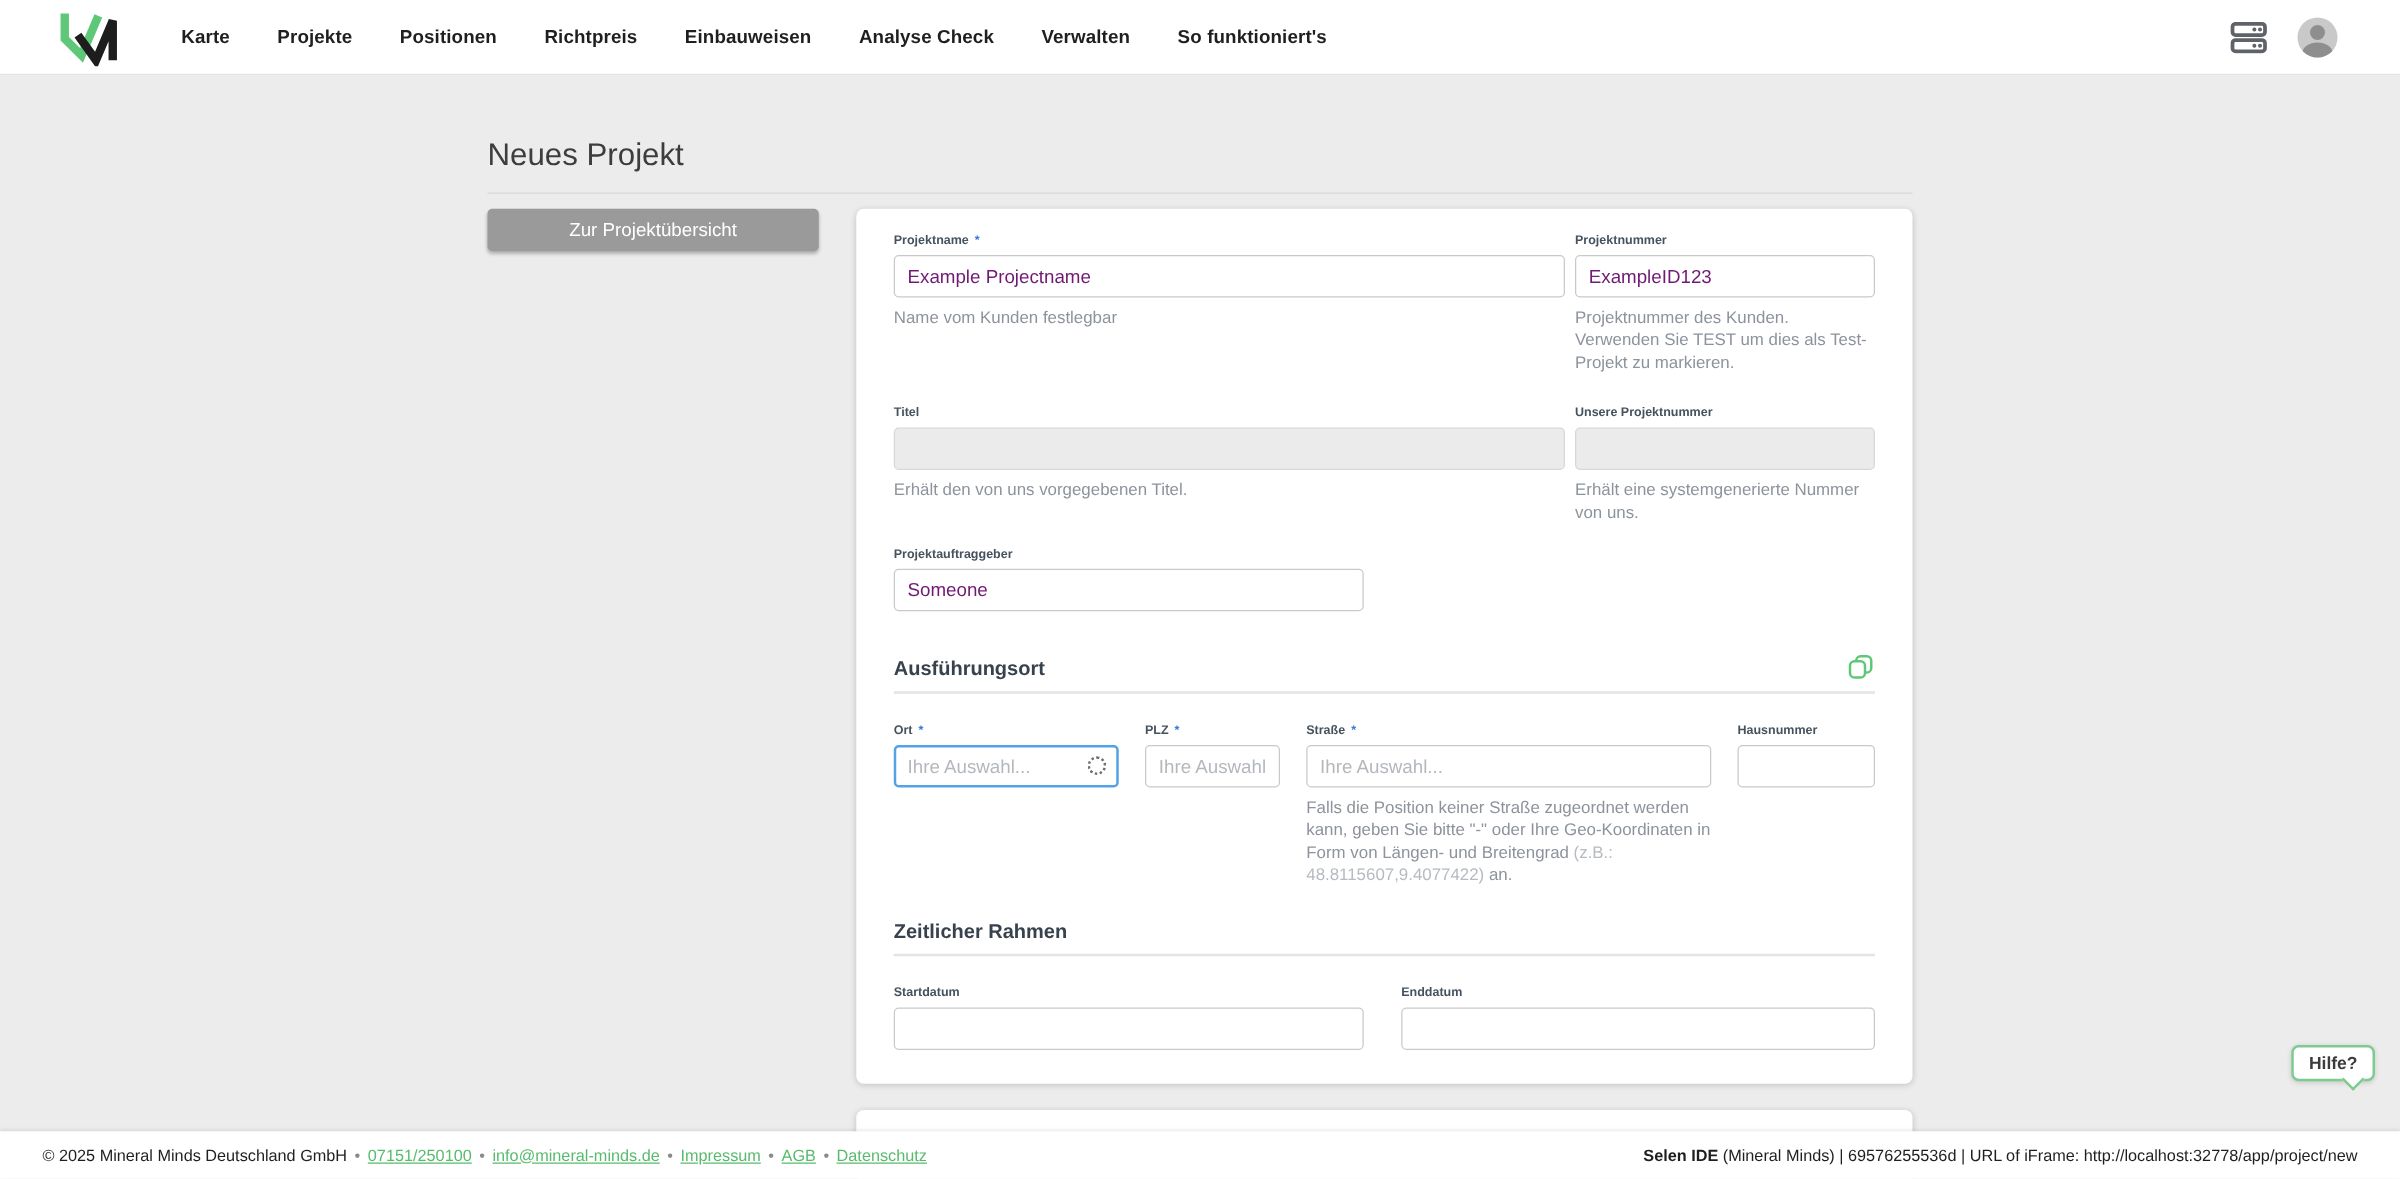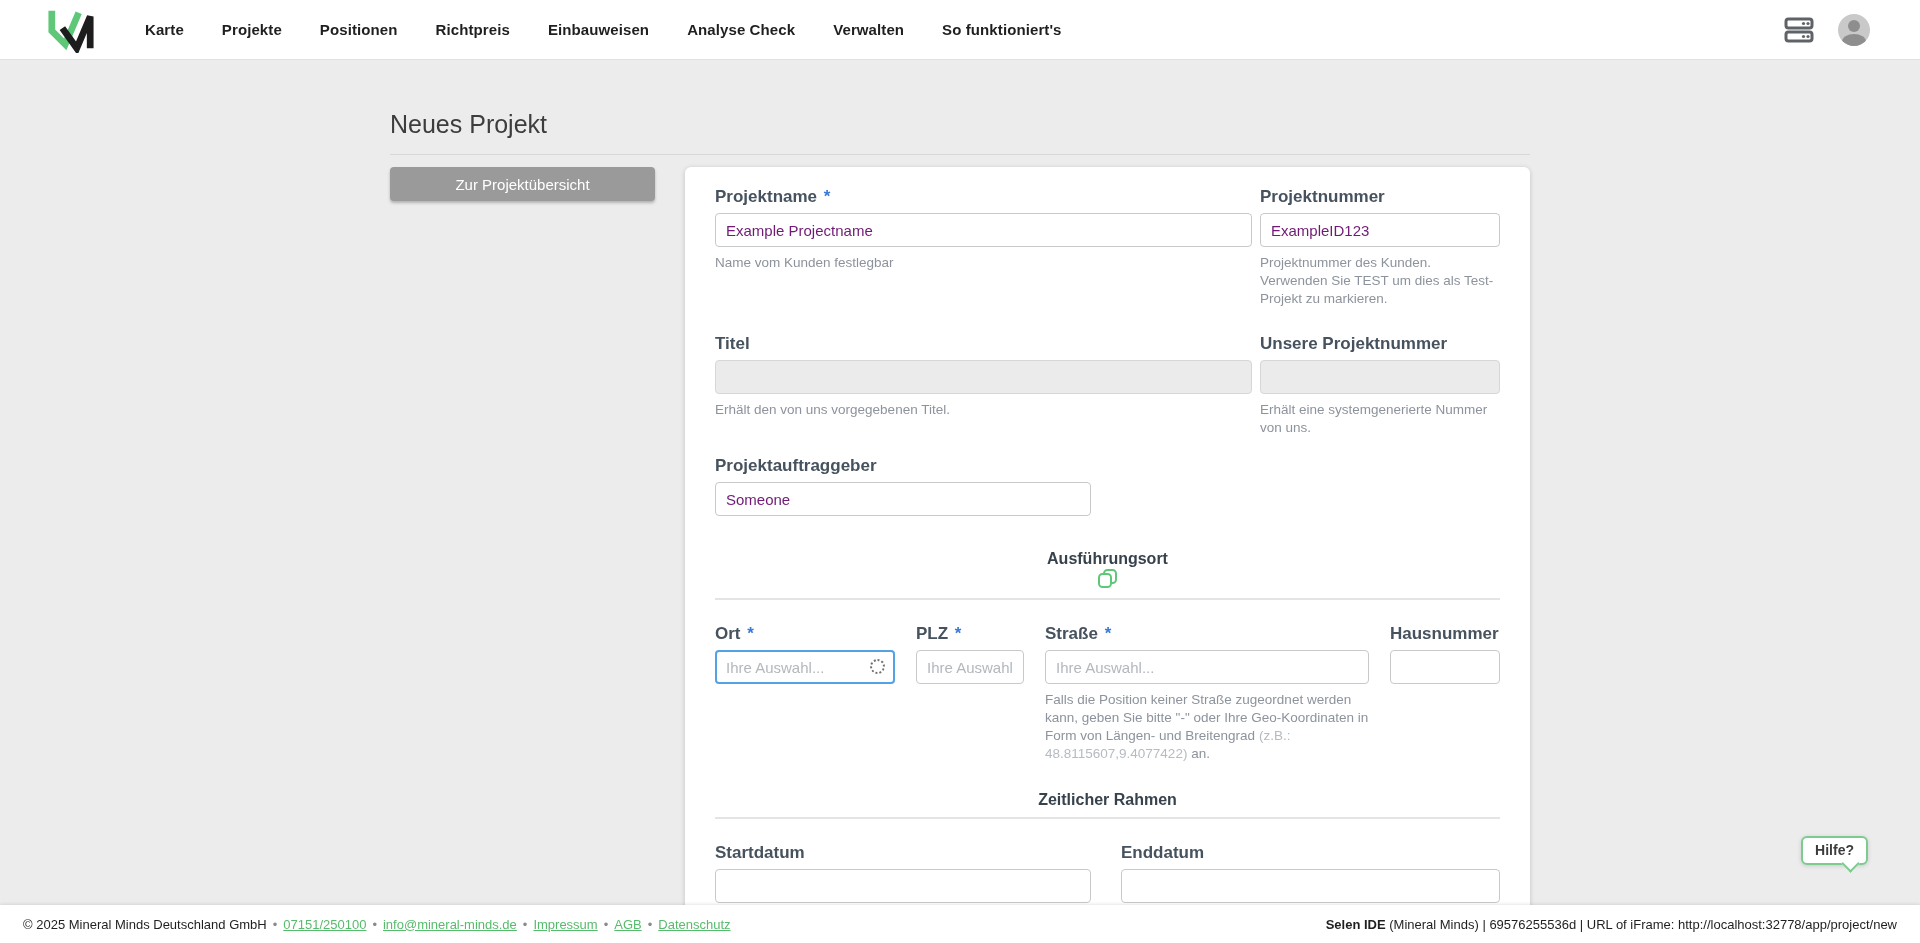--- a/index.html
+++ b/index.html
@@ -42,36 +42,36 @@
     box-shadow:0 2px 3px rgba(0,0,0,.25); cursor:pointer;
   }
 
   
   .card {
     flex:1; background:#ffffff; border-radius:6px;
     box-shadow:0 1px 5px rgba(0,0,0,.18);
     padding:20px 30px 22px; min-height:700px;
   }
   .form-row { display:flex; justify-content:space-between; align-items:flex-start; }
-  .fld-label { display:block; font-size:17px; font-weight:700; color:#46525e; margin-bottom:6px; }
+  .fld-label { display:block; font-size:10px; font-weight:700; color:#46525e; margin-bottom:6px; }
   .req { color:#3779d9; font-weight:700; margin-left:2px; }
   .inp {
     width:100%; height:34px; border:1px solid #c9c9c9; border-radius:4px;
     padding:0 10px; font-size:15px; font-family:inherit; color:#701a75; background:#fff;
     outline:none;
   }
   .inp::placeholder { color:#b3b8bd; }
   .inp:disabled, .inp.disabled { background:#ebebeb; border-color:#d7d7d7; }
   .help { font-size:13.5px; line-height:18px; color:#8d939c; margin-top:7px; }
   .help .muted { color:#b6bbc1; }
   .w-big { width:537px; } .w-small { width:240px; }
   .w-half-a { width:376px; } .w-half-b { width:379px; }
   .mb-row1 { margin-bottom:26px; } .mb-row2 { margin-bottom:19px; }
 
-  .section-head { display:flex; align-items:center; justify-content:space-between; margin-top:34px;flex-direction:column; }
+  .section-head { display:flex; align-items:flex-end; justify-content:space-between; margin-top:34px; }
   .section-title { font-size:16px; font-weight:700; color:#37424d; }
   .section-rule { border:none; border-top:2px solid #e4e4e4; margin:8px 0 0; }
   .copy-icon { width:22px; height:22px; cursor:pointer; }
 
   .addr-row { margin-top:24px; }
   .w-ort { width:180px; } .w-plz { width:108px; } .w-str { width:324px; } .w-hnr { width:110px; }
   .inp-wrap { position:relative; }
   .inp.focused { border:2px solid #54a2e6; padding:0 9px; }
   .spinner {
     position:absolute; right:10px; top:50%; margin-top:-8px;
@@ -85,37 +85,37 @@
 
   
   .card-stub-row { display:flex; gap:30px; margin-top:21px; }
   .card-stub {
     flex:1; height:56px; background:#ffffff; border-radius:6px 6px 0 0;
     box-shadow:0 1px 5px rgba(0,0,0,.18);
   }
 
   
   .help-bubble {
-    position:fixed; right:52px; bottom:78px; z-index:20;
+    position:fixed; right:20px; bottom:78px; z-index:20;
     background:#fff; border:2px solid #7ecb90; border-radius:6px;
     padding:4px 12px 5px; font-size:14px; font-weight:700; color:#3c3c3c;
     cursor:pointer; box-shadow:0 1px 4px rgba(0,0,0,.15);
   }
   .help-bubble::after {
     content:""; position:absolute; right:9px; bottom:-7px; width:11px; height:11px;
     background:#fff; border-right:2px solid #7ecb90; border-bottom:2px solid #7ecb90;
     transform:rotate(45deg);
   }
 
   
   .footer {
     position:fixed; left:0; bottom:0; width:1920px; height:38px; z-index:10;
     background:#ffffff; box-shadow:0 -1px 3px rgba(0,0,0,.10);
     display:flex; align-items:center; justify-content:space-between;
-    padding:0 23px; font-size:13px; color:#1f1f1f;
+    padding:0 34px; font-size:13px; color:#1f1f1f;
   }
   .footer-left { display:flex; align-items:center; gap:6px; white-space:nowrap; }
   .dot-sep { color:#8a8a8a; }
   .f-link { color:#57bb6c; text-decoration:underline; cursor:pointer; }
   .footer-right { white-space:nowrap; color:#1f1f1f; }
   .footer-right .bold { font-weight:700; }
 </style>
 </head>
 <body>
 

